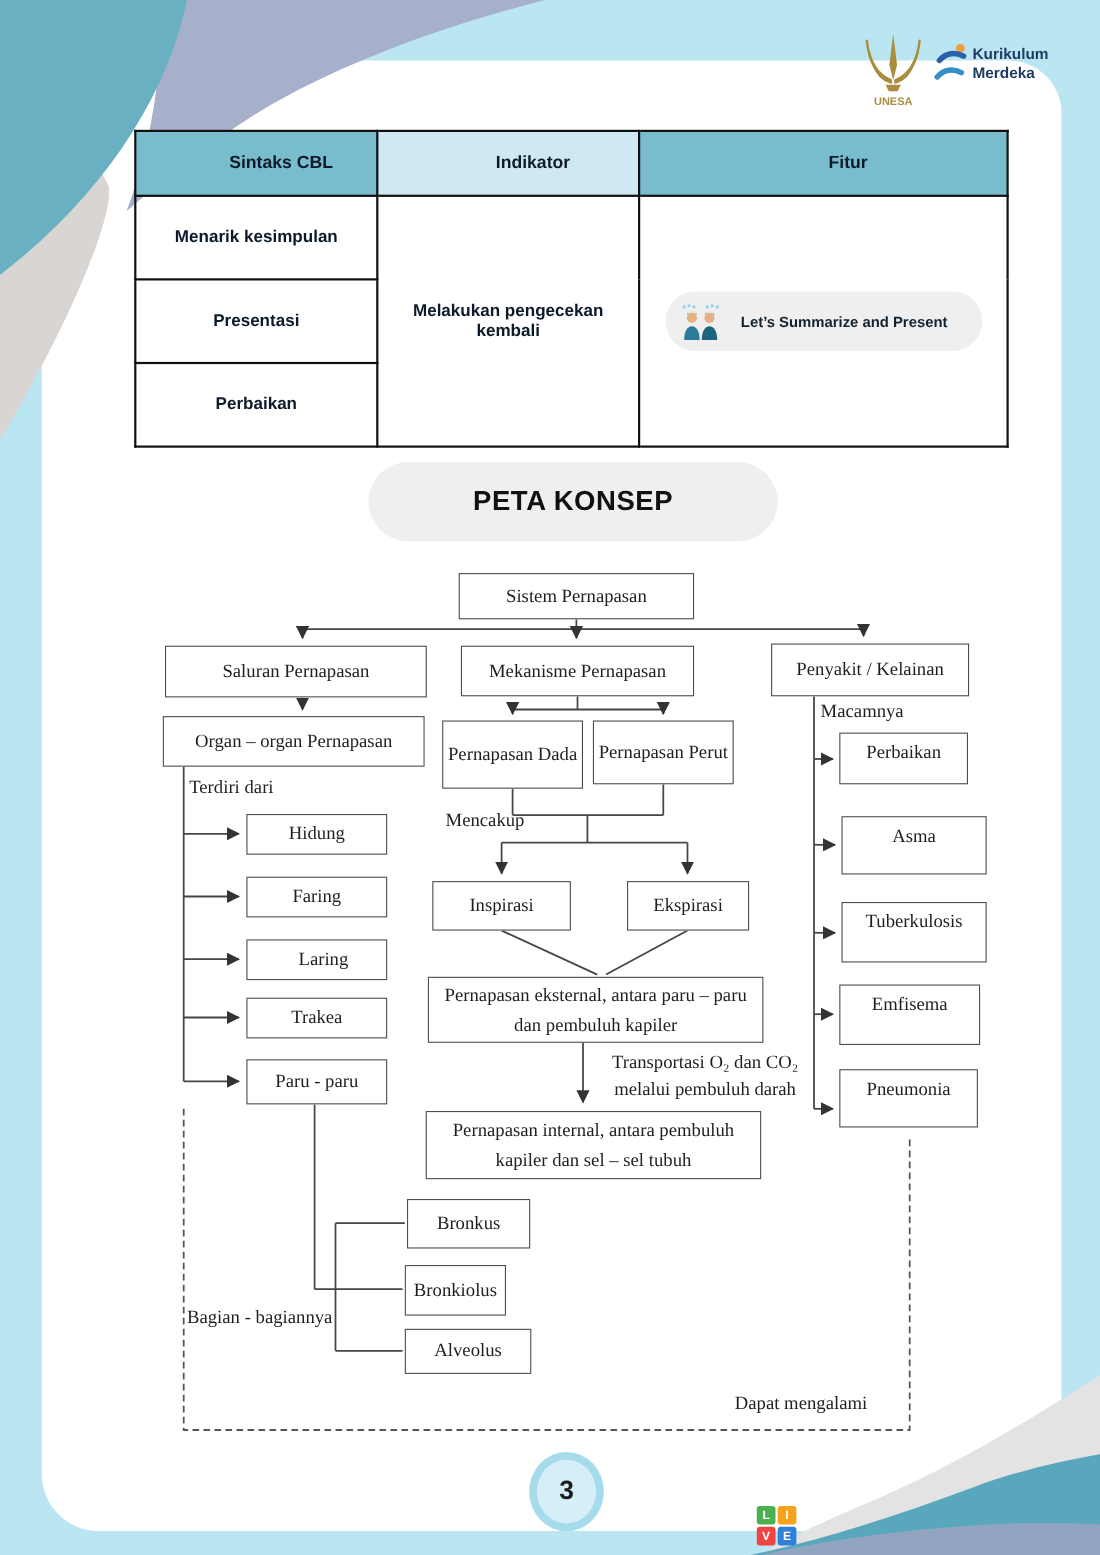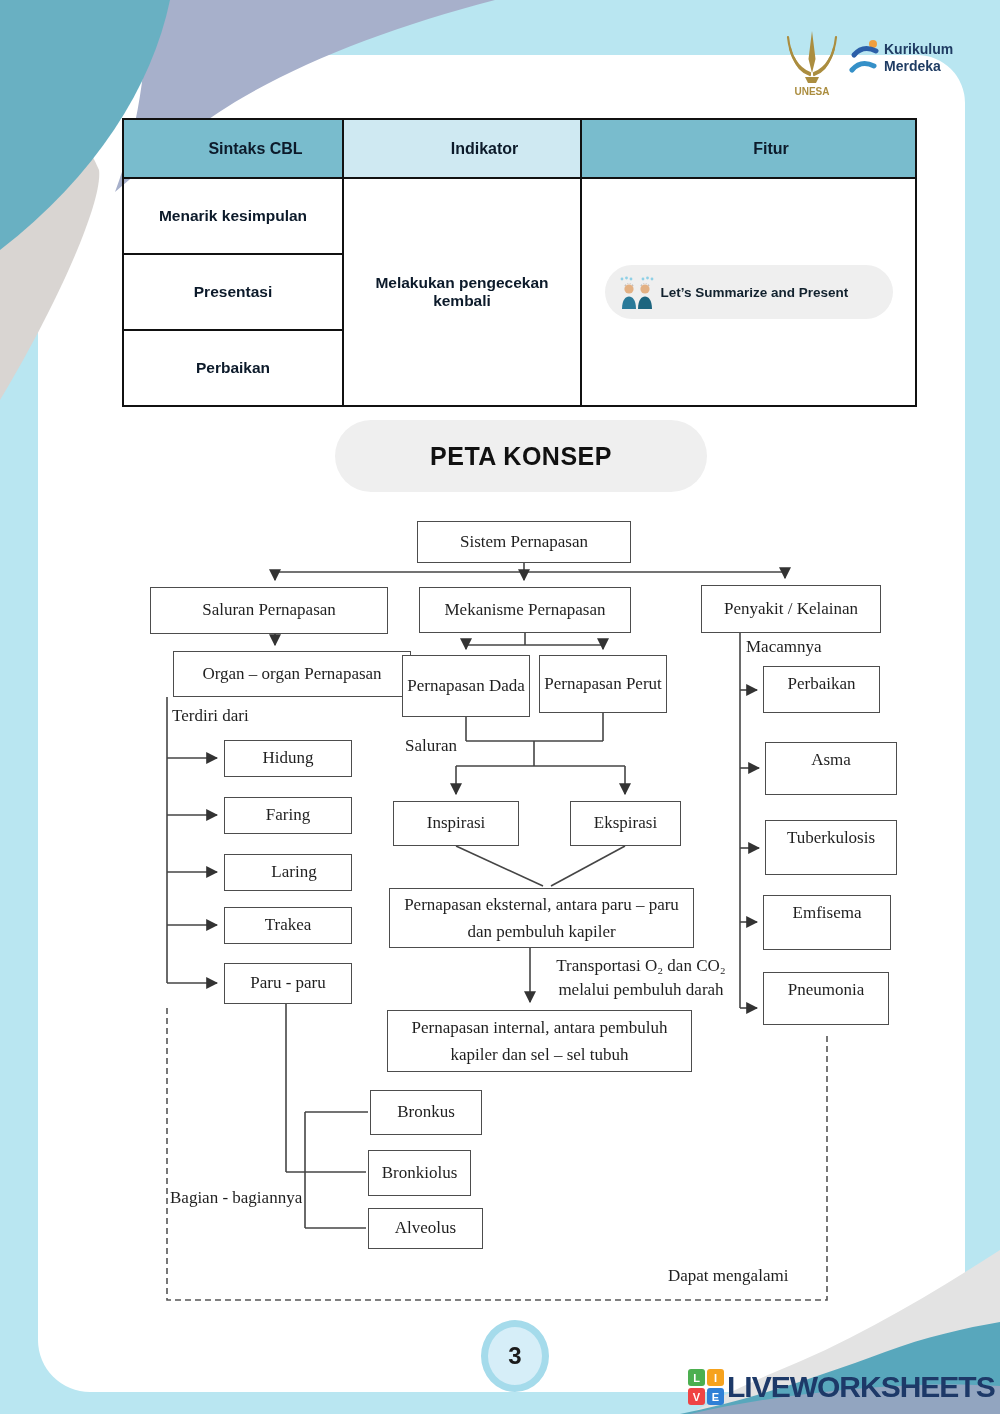--- a/index.html
+++ b/index.html
@@ -23,21 +23,21 @@
   table.sintaks th, table.sintaks td{
     border:2.5px solid #111111;text-align:center;vertical-align:middle;
     color:#0c1a2a;font-weight:bold;
   }
   table.sintaks th{height:55px;font-size:16px;padding-left:46px;}
   table.sintaks td{height:72px;font-size:15.5px;}
   .th-teal{background:#79bccd;}
   .th-light{background:#cfe9f2;}
   .fitur-pill{
     margin:0 auto;width:288px;height:54px;background:#efefef;border-radius:27px;
-    display:flex;align-items:center;justify-content:flex-start;gap:4px;padding:0 10px 0 12px;box-sizing:border-box;
+    display:flex;align-items:center;justify-content:flex-start;gap:17px;padding:0 10px 0 12px;box-sizing:border-box;
   }
   .fitur-pill span{font-size:13.5px;font-weight:bold;color:#12222e;}
   
   .peta-pill{
     position:absolute;left:335px;top:420px;width:372px;height:72px;background:#efefef;border-radius:36px;
     display:flex;align-items:center;justify-content:center;
     font-size:25px;font-weight:800;letter-spacing:.5px;color:#111111;
   }
   
   .dbox{
@@ -47,39 +47,39 @@
   }
   .top-align{align-items:flex-start;padding-top:5px;}
   .dlabel{
     position:absolute;font-family:"Liberation Serif","DejaVu Serif",serif;
     font-size:17px;color:#1f1f1f;white-space:nowrap;
   }
   .n-sistem{left:417px;top:521px;width:214px;height:42px;text-align:right;}
   .n-saluran{left:150px;top:587px;width:238px;height:47px;}
   .n-mekanisme{left:419px;top:587px;width:212px;height:46px;}
   .n-penyakit{left:701px;top:585px;width:180px;height:48px;}
-  .n-organ{left:148px;top:651px;width:238px;height:46px;margin-left:25px;}
+  .n-organ{left:148px;top:651px;width:238px;height:46px;}
   .n-dada{left:402px;top:655px;width:128px;height:62px;line-height:1.8;}
   .n-perut{left:539px;top:655px;width:128px;height:58px;line-height:1.8;}
   .n-sinusitis{left:763px;top:666px;width:117px;height:47px;}
   .n-hidung{left:224px;top:740px;width:128px;height:37px;}
   .n-faring{left:224px;top:797px;width:128px;height:37px;}
   .n-asma{left:765px;top:742px;width:132px;height:53px;}
   .n-laring{left:224px;top:854px;width:128px;height:37px;padding-left:12px;}
   .n-trakea{left:224px;top:907px;width:128px;height:37px;}
   .n-tuberkulosis{left:765px;top:820px;width:132px;height:55px;}
   .n-paru{left:224px;top:963px;width:128px;height:41px;}
   .n-emfisema{left:763px;top:895px;width:128px;height:55px;}
   .n-pneumonia{left:763px;top:972px;width:126px;height:53px;}
   .n-inspirasi{left:393px;top:801px;width:126px;height:45px;}
   .n-ekspirasi{left:570px;top:801px;width:111px;height:45px;}
   .n-eksternal{left:389px;top:888px;width:305px;height:60px;line-height:1.6;}
   .n-internal{left:387px;top:1010px;width:305px;height:62px;line-height:1.6;}
   .n-bronkus{left:370px;top:1090px;width:112px;height:45px;}
-  .n-bronkiolus{left:368px;top:1150px;width:103px;height:46px;font-family:Liberation Serif, serif;}
+  .n-bronkiolus{left:368px;top:1150px;width:92px;height:46px;font-family:Liberation Serif, serif;}
   .n-alveolus{left:368px;top:1208px;width:115px;height:41px;}
   .l-terdiri{left:172px;top:706px;}
   .l-macamnya{left:746px;top:637px;}
   .l-mencakup{left:405px;top:736px;}
   .l-transportasi{left:543px;top:954px;width:196px;text-align:center;white-space:normal;line-height:1.4;}
   .l-bagian{left:170px;top:1188px;}
   .l-dapat{left:668px;top:1266px;}
   
   .page-circle{
     position:absolute;left:481px;top:1320px;width:68px;height:72px;border-radius:50%;
@@ -261,21 +261,21 @@
 <div class="dbox n-inspirasi">Inspirasi</div>
 <div class="dbox n-ekspirasi">Ekspirasi</div>
 <div class="dbox n-eksternal">Pernapasan eksternal, antara paru – paru dan pembuluh kapiler</div>
 <div class="dbox n-internal">Pernapasan internal, antara pembuluh kapiler dan sel – sel tubuh</div>
 <div class="dbox n-bronkus">Bronkus</div>
 <div class="dbox n-bronkiolus">Bronkiolus</div>
 <div class="dbox n-alveolus">Alveolus</div>
 
 <div class="dlabel l-terdiri">Terdiri dari</div>
 <div class="dlabel l-macamnya">Macamnya</div>
-<div class="dlabel l-mencakup">Saluran</div>
+<div class="dlabel l-mencakup">Mencakup</div>
 <div class="dlabel l-transportasi">
   <div>Transportasi O₂ dan CO₂</div>
   <div>melalui pembuluh darah</div>
 </div>
 <div class="dlabel l-bagian">Bagian - bagiannya</div>
 <div class="dlabel l-dapat">Dapat mengalami</div>
 
 <svg class="abs" style="top:1240px;" width="1000" height="174" viewBox="0 0 1000 174">
   <rect x="0" y="152" width="1000" height="22" fill="#b9e6f1"></rect>
   <path d="M1000,10 C930,55 855,100 775,132 C740,147 712,161 690,174 L1000,174 Z" fill="#e3e3e3"></path>
@@ -287,14 +287,13 @@
   <span>3</span>
 </div>
 
 <div class="brand">
   <div class="lw-grid">
     <div class="lw-sq lw-l">L</div>
     <div class="lw-sq lw-i">I</div>
     <div class="lw-sq lw-v">V</div>
     <div class="lw-sq lw-e">E</div>
   </div>
-  <div class="brand-text">LIVEWORKSHEETS</div>
 </div>
 
 </body></html>

